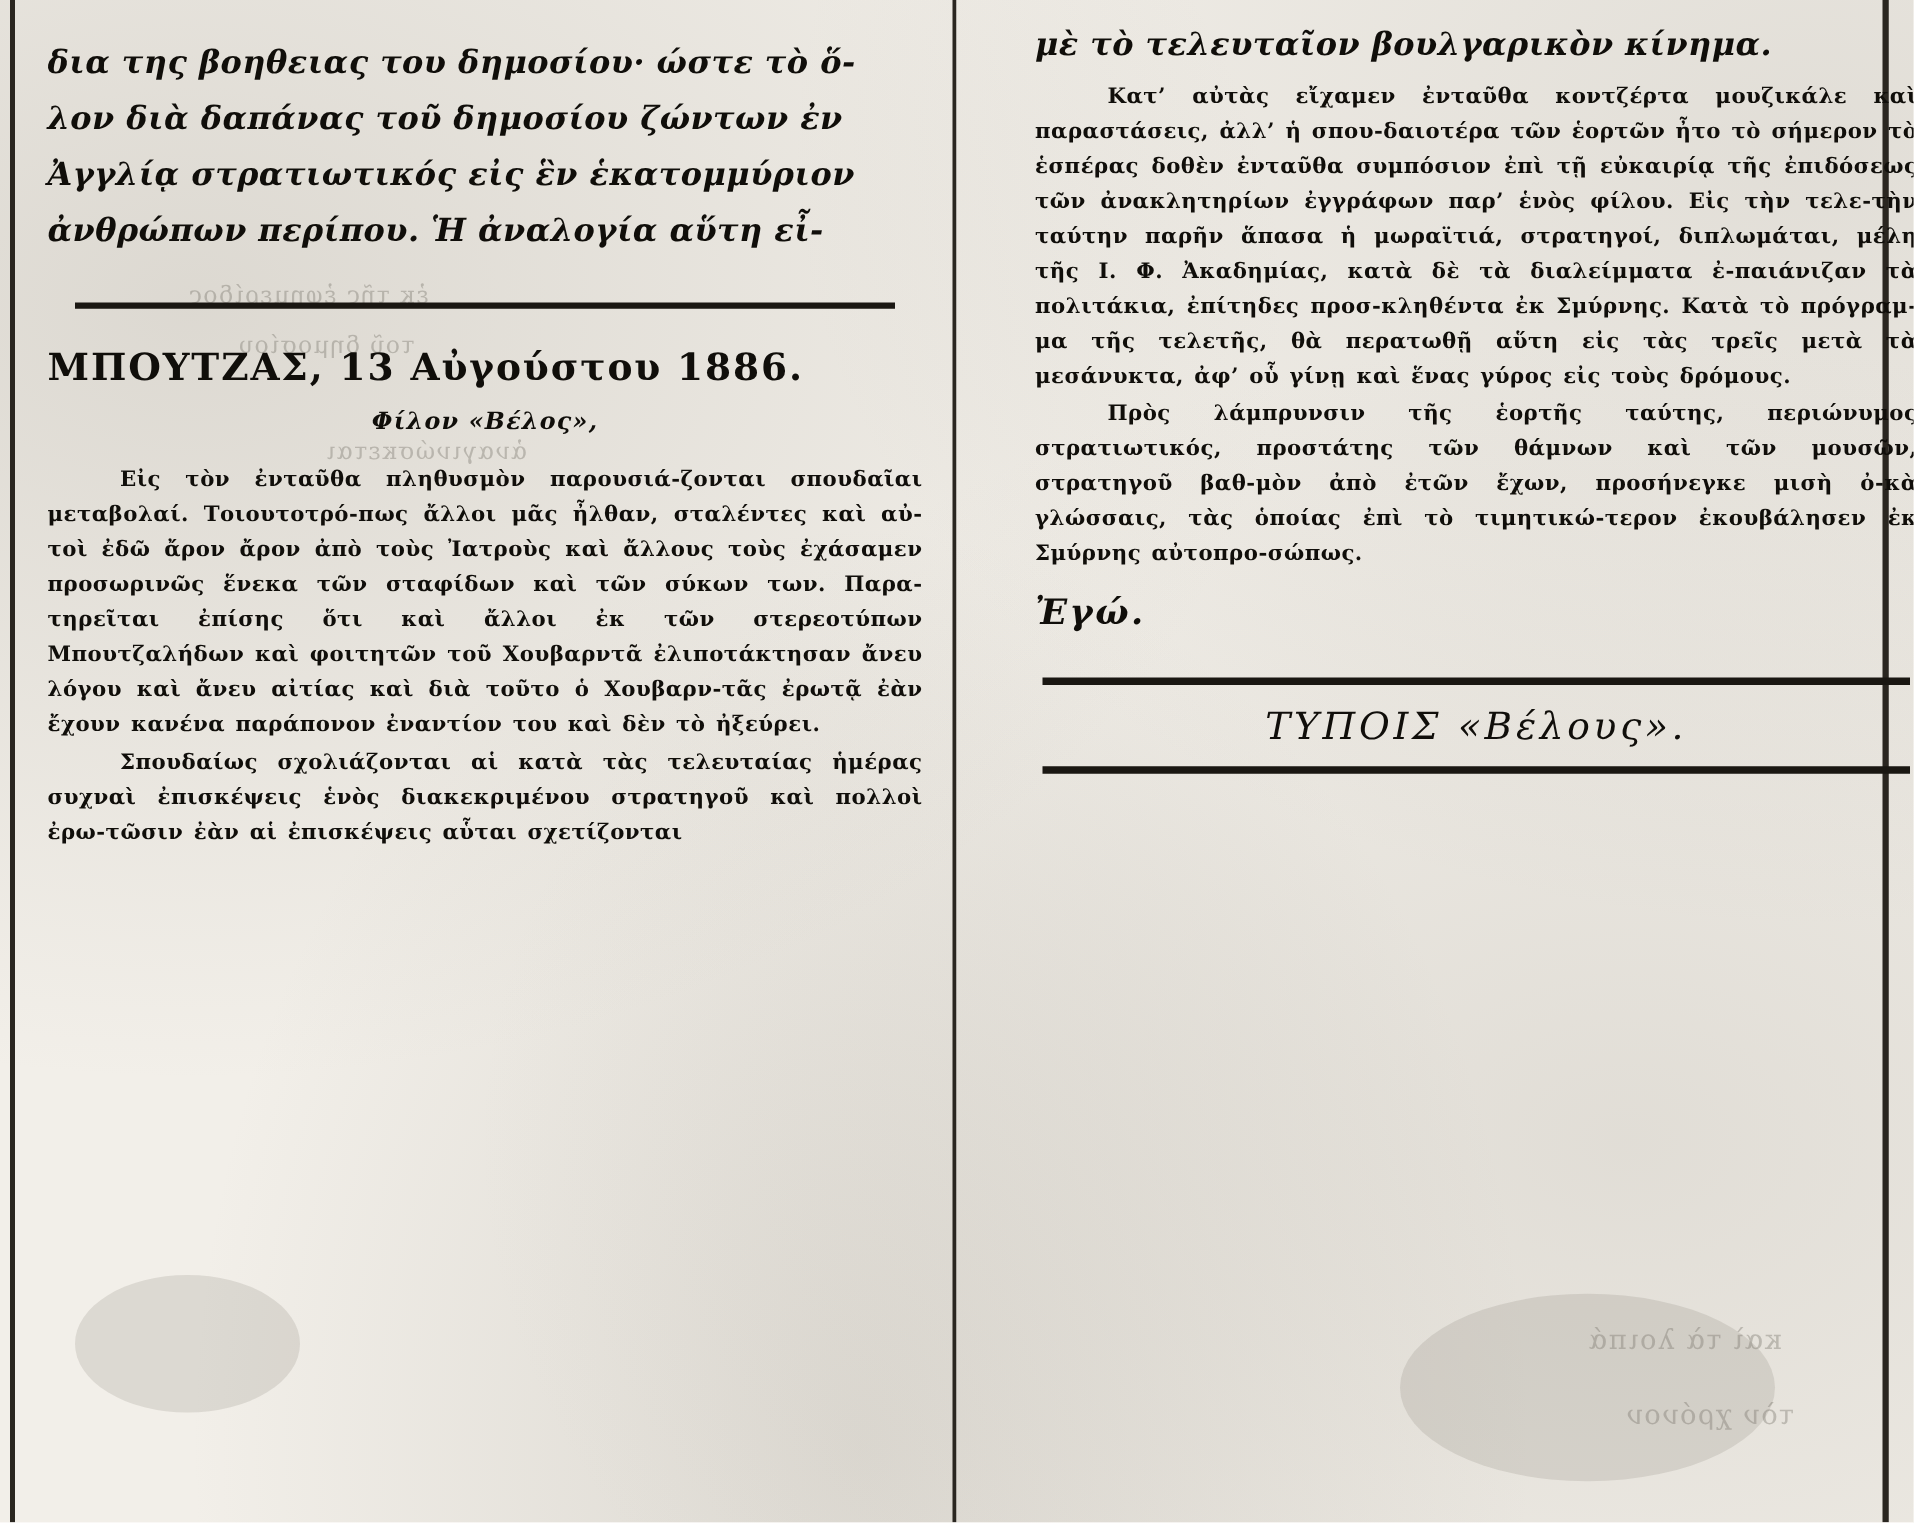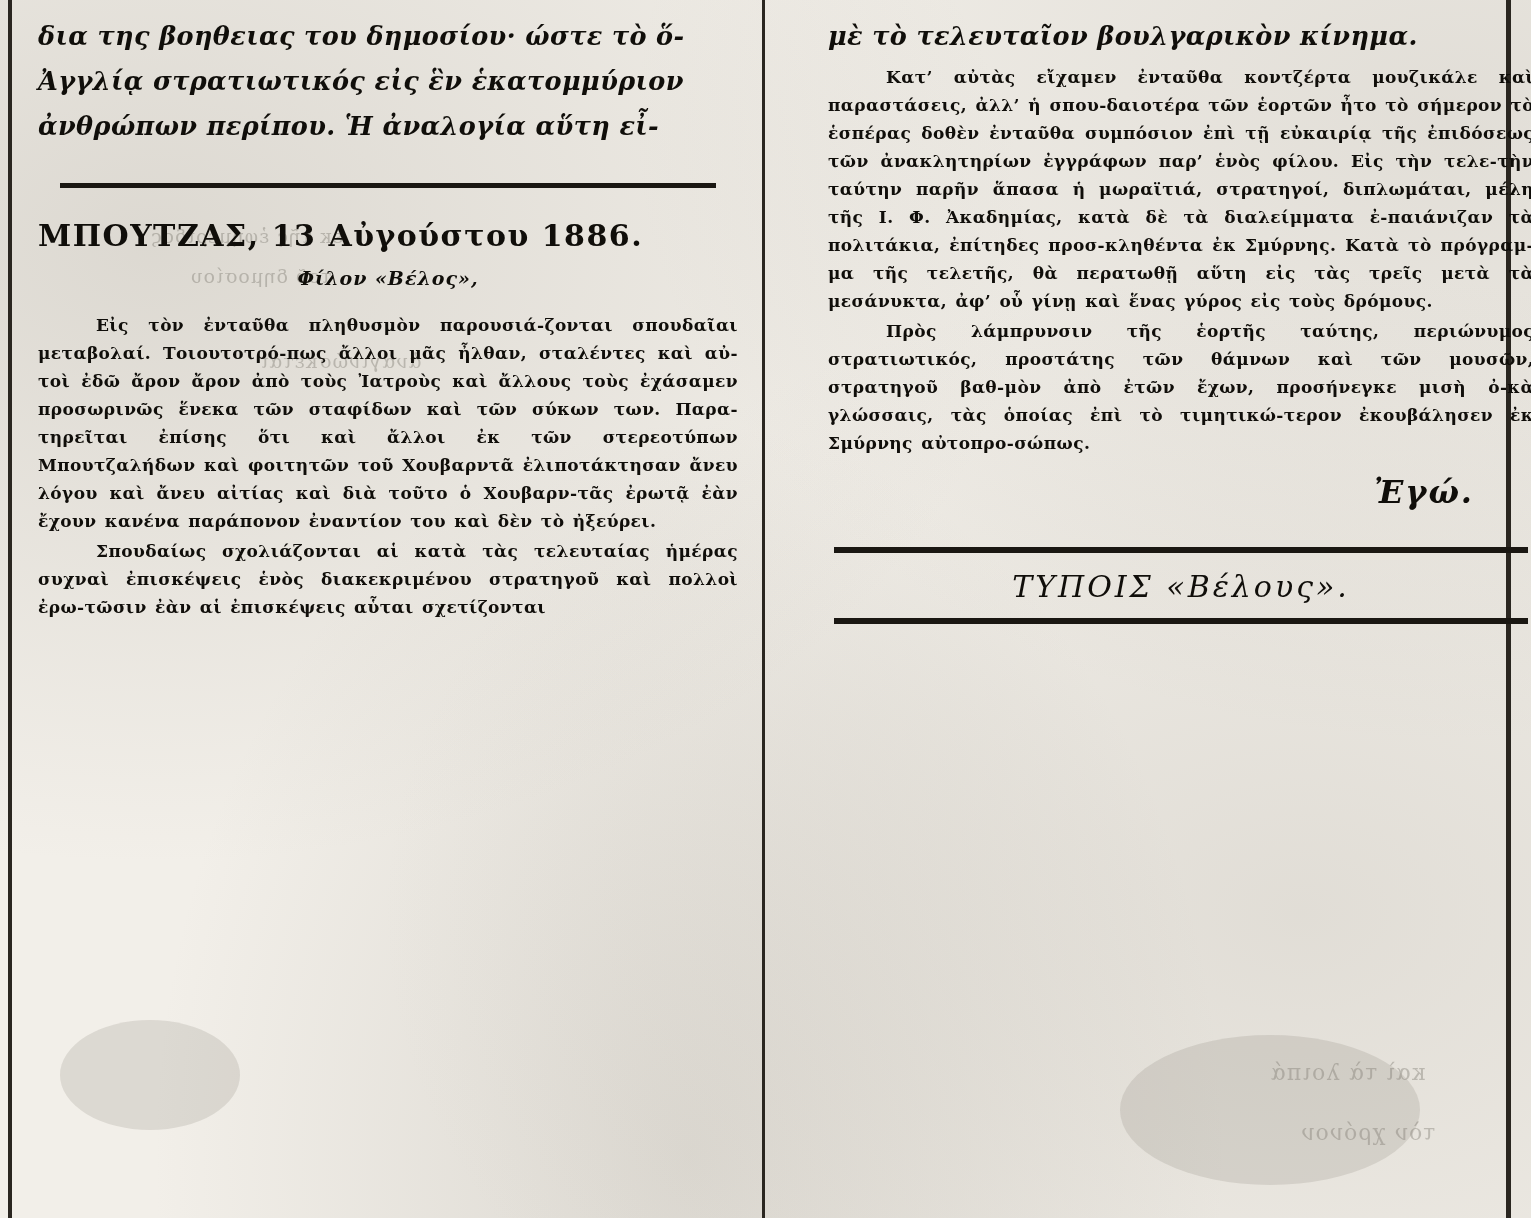--- a/index.html
+++ b/index.html
@@ -108,24 +108,24 @@
   .salutation {
     font-size: 19px;
     font-style: italic;
     font-weight: 700;
     text-align: center;
     margin: 0 0 22px 0;
     letter-spacing: 1px;
     color: #100e0a;
   }
   .signature {
-    font-size: 32px;
-    font-style: italic;
-    font-weight: 700;
-    text-align: right;
+    font-size: 28px;
+    font-style: italic;
+    font-weight: 700;
+    text-align: left;
     margin: 16px 60px 0 0;
     letter-spacing: 2px;
     color: #100e0a;
   }
 
   .imprint-box {
     margin: 36px 6px 0 6px;
     border-top: 6px solid #1a1712;
     border-bottom: 6px solid #1a1712;
     padding: 16px 0 14px 0;
@@ -160,22 +160,23 @@
   <div class="bleed" style="left:190px; top:265px;">τοῦ δημοσίου</div>
   <div class="bleed" style="left:260px; top:350px;">ἀναγινώσκεται</div>
   <div class="bleed" style="left:1270px; top:1060px; font-size:22px;">καὶ τὰ λοιπά</div>
   <div class="bleed" style="left:1300px; top:1120px; font-size:22px;">τὸν χρόνον</div>
 
   <div class="smudge" style="left:1120px; top:1035px; width:300px; height:150px;"></div>
   <div class="smudge" style="left:60px; top:1020px; width:180px; height:110px;"></div>
 
   <div class="col" id="left-col">
 
-    <div style="margin-top:14px;">
+    <div style="margin-top:28px;">
       <p class="topfrag">δια της βοηθειας του δημοσίου· ώστε τὸ ὅ-</p>
+      <p class="topfrag">λον διὰ δαπάνας τοῦ δημοσίου ζώντων ἐν</p>
       <p class="topfrag">Ἀγγλίᾳ στρατιωτικός εἰς ἓν ἑκατομμύριον</p>
       <p class="topfrag">ἀνθρώπων περίπου. Ἡ ἀναλογία αὕτη εἶ-</p>
     </div>
 
     <div class="divider-thick"></div>
 
     <div class="dateline">ΜΠΟΥΤΖΑΣ, 13 Αὐγούστου 1886.</div>
     <div class="salutation">Φίλον «Βέλος»,</div>
 
     <p class="body">Εἰς τὸν ἐνταῦθα πληθυσμὸν παρουσιά-ζονται σπουδαῖαι μεταβολαί. Τοιουτοτρό-πως ἄλλοι μᾶς ἦλθαν, σταλέντες καὶ αὐ-τοὶ ἐδῶ ἄρον ἄρον ἀπὸ τοὺς Ἰατροὺς καὶ ἄλλους τοὺς ἐχάσαμεν προσωρινῶς ἕνεκα τῶν σταφίδων καὶ τῶν σύκων των. Παρα-τηρεῖται ἐπίσης ὅτι καὶ ἄλλοι ἐκ τῶν στερεοτύπων Μπουτζαλήδων καὶ φοιτητῶν τοῦ Χουβαρντᾶ ἐλιποτάκτησαν ἄνευ λόγου καὶ ἄνευ αἰτίας καὶ διὰ τοῦτο ὁ Χουβαρν-τᾶς ἐρωτᾷ ἐὰν ἔχουν κανένα παράπονον ἐναντίον του καὶ δὲν τὸ ἠξεύρει.</p>

